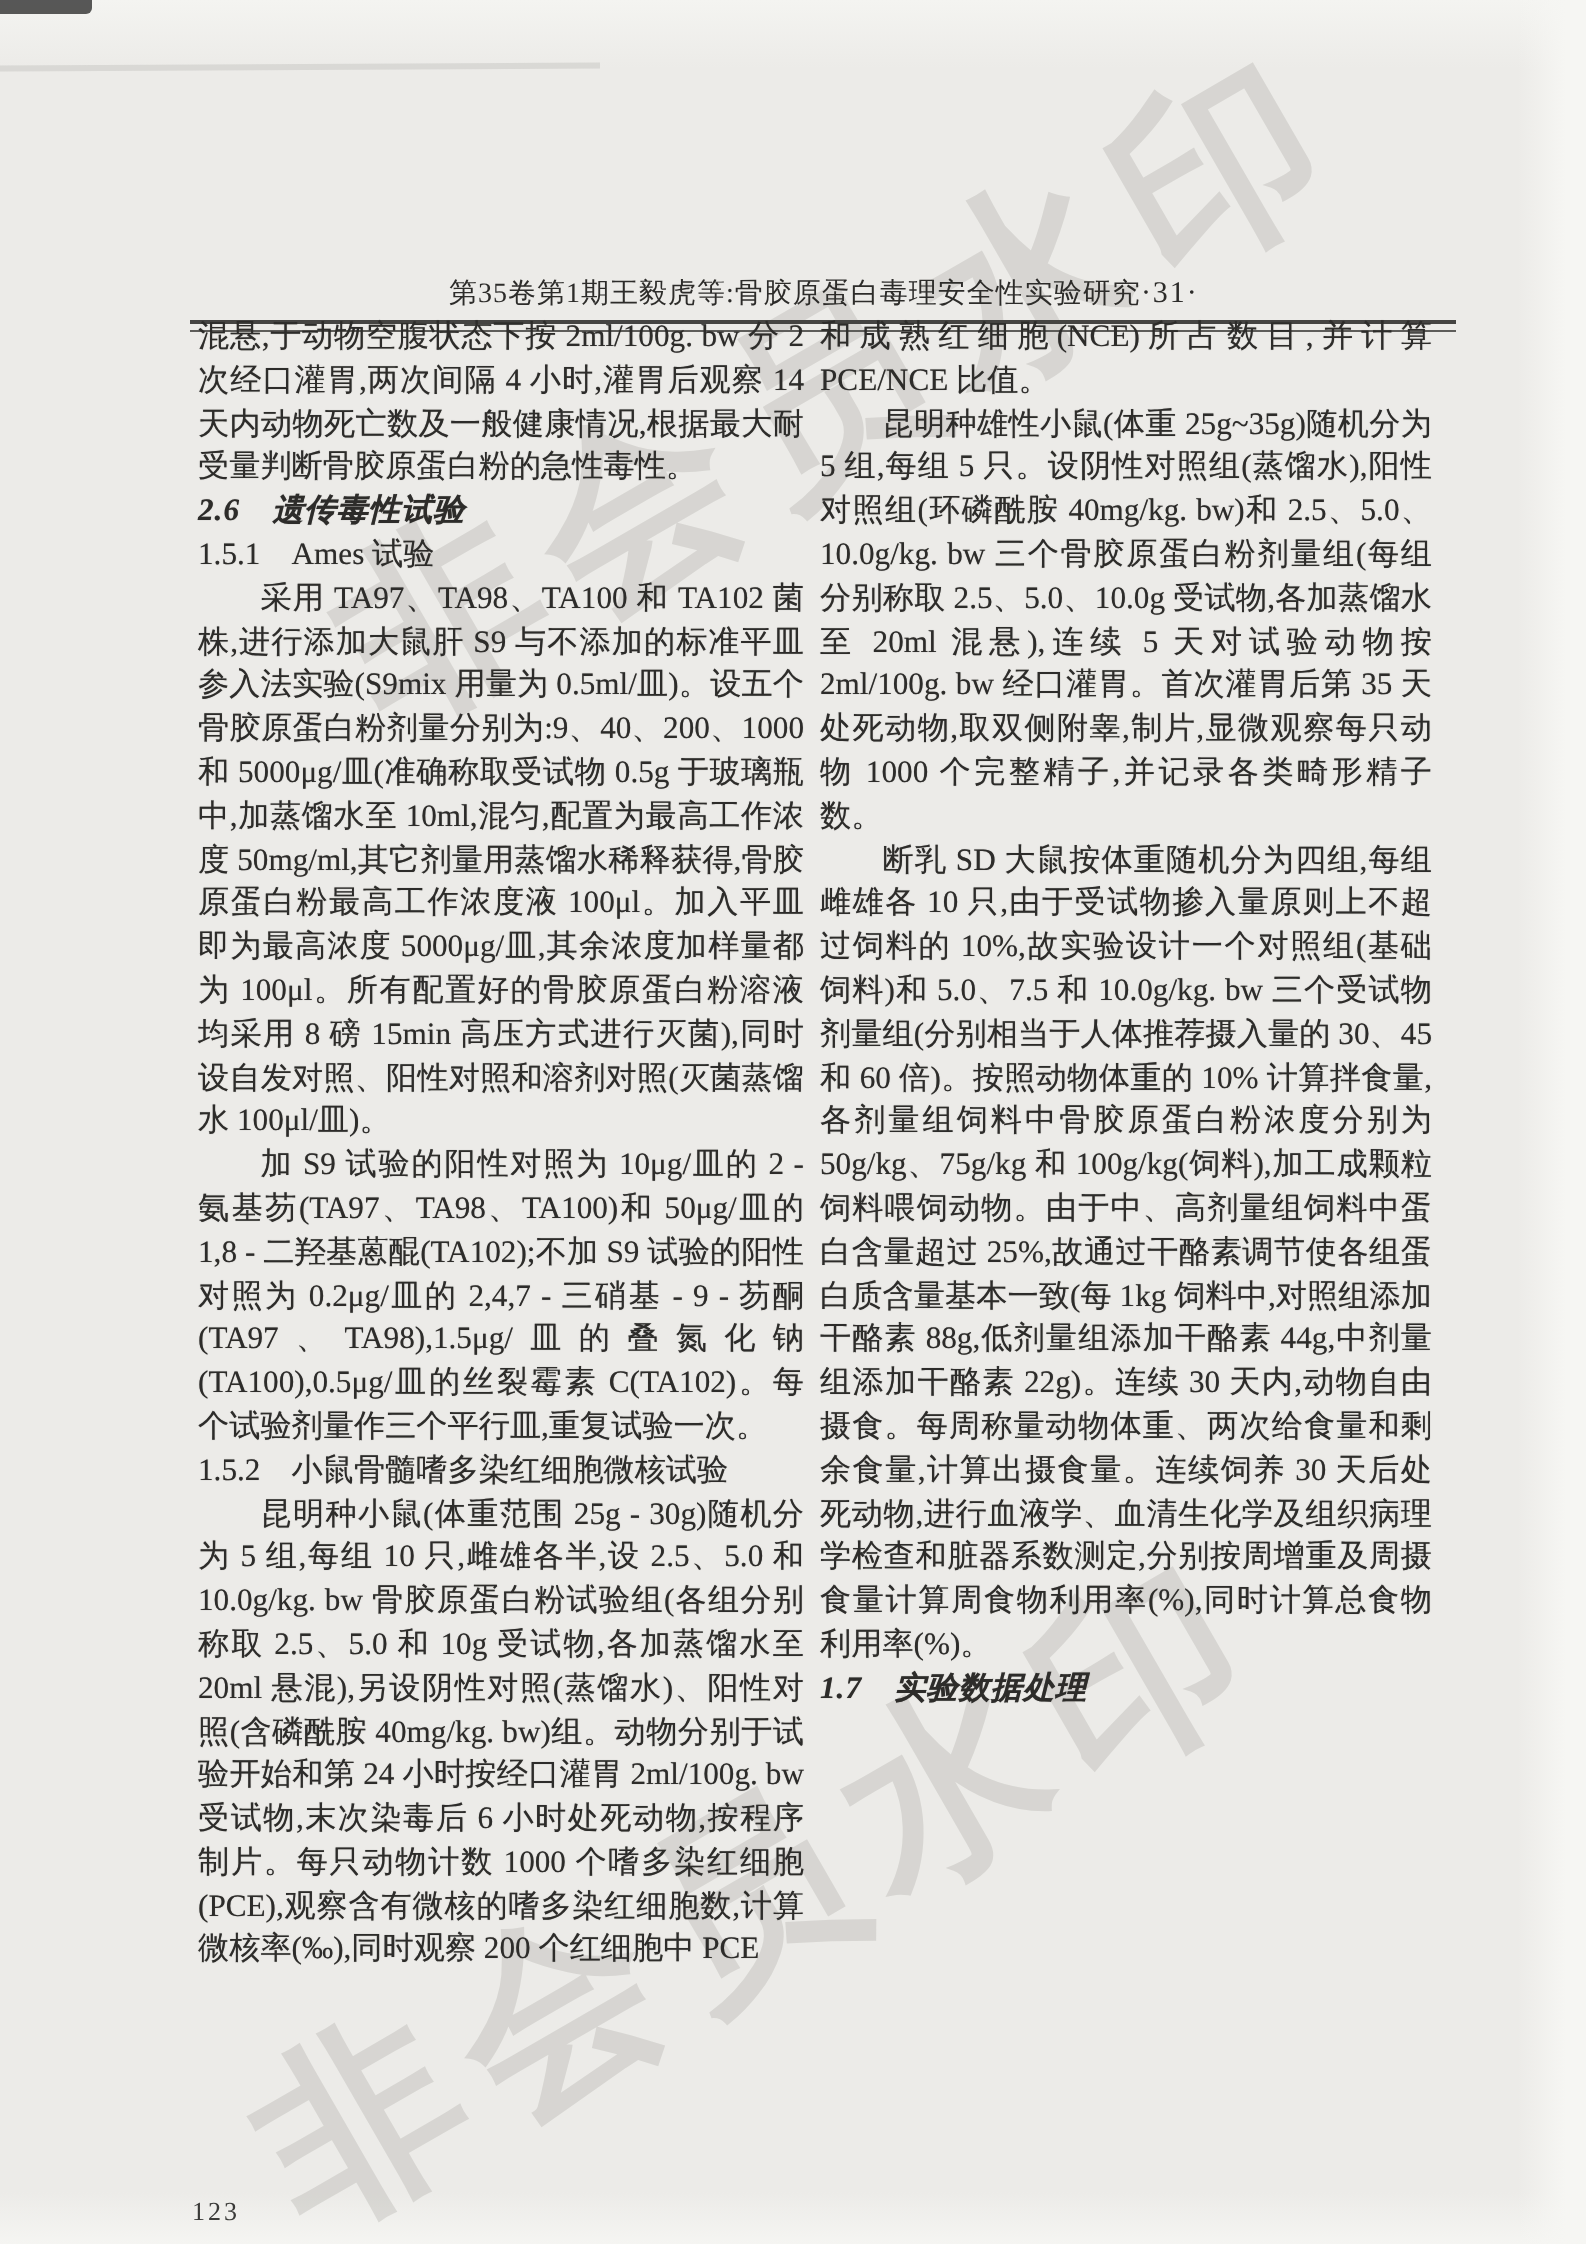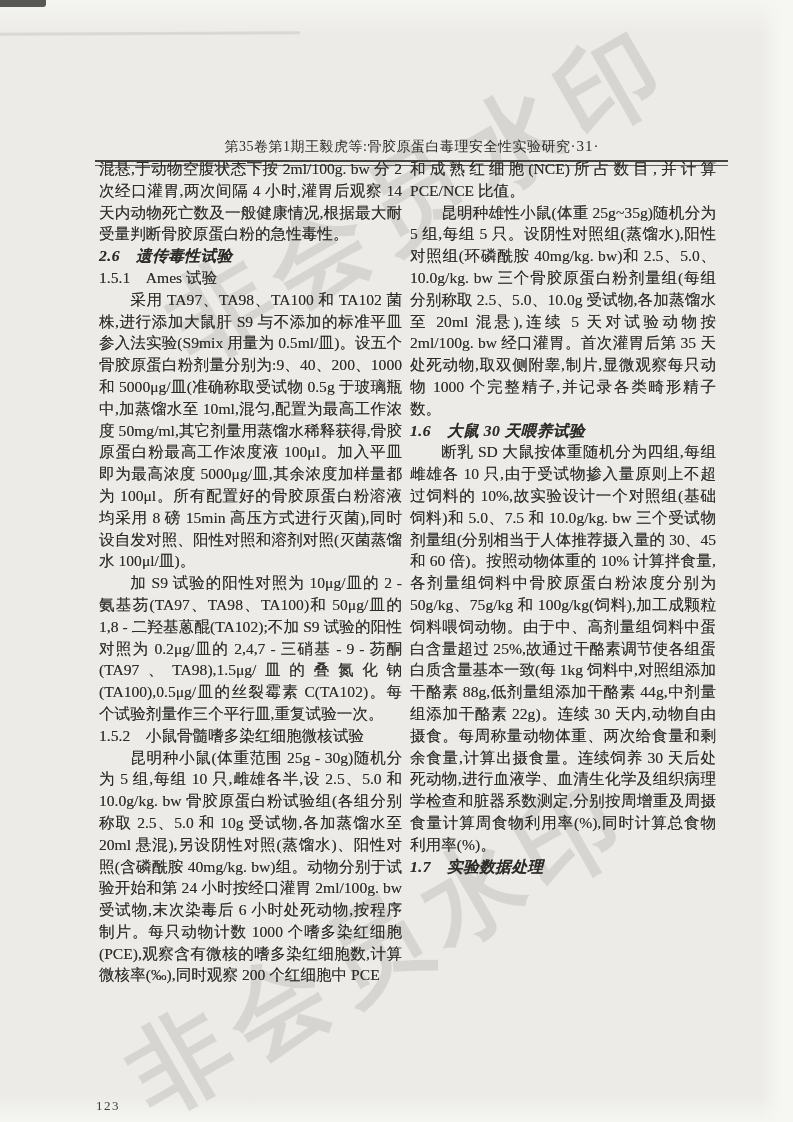--- a/index.html
+++ b/index.html
@@ -92,20 +92,19 @@
     <p class="h3">1.5.1　Ames 试验</p>
     <p class="para">采用 TA97、TA98、TA100 和 TA102 菌株,进行添加大鼠肝 S9 与不添加的标准平皿参入法实验(S9mix 用量为 0.5ml/皿)。设五个骨胶原蛋白粉剂量分别为:9、40、200、1000 和 5000μg/皿(准确称取受试物 0.5g 于玻璃瓶中,加蒸馏水至 10ml,混匀,配置为最高工作浓度 50mg/ml,其它剂量用蒸馏水稀释获得,骨胶原蛋白粉最高工作浓度液 100μl。加入平皿即为最高浓度 5000μg/皿,其余浓度加样量都为 100μl。所有配置好的骨胶原蛋白粉溶液均采用 8 磅 15min 高压方式进行灭菌),同时设自发对照、阳性对照和溶剂对照(灭菌蒸馏水 100μl/皿)。</p>
     <p class="para">加 S9 试验的阳性对照为 10μg/皿的 2 - 氨基芴(TA97、TA98、TA100)和 50μg/皿的 1,8 - 二羟基蒽醌(TA102);不加 S9 试验的阳性对照为 0.2μg/皿的 2,4,7 - 三硝基 - 9 - 芴酮(TA97、TA98),1.5μg/皿的叠氮化钠(TA100),0.5μg/皿的丝裂霉素 C(TA102)。每个试验剂量作三个平行皿,重复试验一次。</p>
     <p class="h3">1.5.2　小鼠骨髓嗜多染红细胞微核试验</p>
     <p class="para">昆明种小鼠(体重范围 25g - 30g)随机分为 5 组,每组 10 只,雌雄各半,设 2.5、5.0 和 10.0g/kg. bw 骨胶原蛋白粉试验组(各组分别称取 2.5、5.0 和 10g 受试物,各加蒸馏水至 20ml 悬混),另设阴性对照(蒸馏水)、阳性对照(含磷酰胺 40mg/kg. bw)组。动物分别于试验开始和第 24 小时按经口灌胃 2ml/100g. bw 受试物,末次染毒后 6 小时处死动物,按程序制片。每只动物计数 1000 个嗜多染红细胞(PCE),观察含有微核的嗜多染红细胞数,计算微核率(‰),同时观察 200 个红细胞中 PCE</p>
   </div>
 
   <div class="col col-right">
     <p class="cont">和成熟红细胞(NCE)所占数目,并计算 PCE/NCE 比值。</p>
     <p class="para">昆明种雄性小鼠(体重 25g~35g)随机分为 5 组,每组 5 只。设阴性对照组(蒸馏水),阳性对照组(环磷酰胺 40mg/kg. bw)和 2.5、5.0、10.0g/kg. bw 三个骨胶原蛋白粉剂量组(每组分别称取 2.5、5.0、10.0g 受试物,各加蒸馏水至 20ml 混悬),连续 5 天对试验动物按 2ml/100g. bw 经口灌胃。首次灌胃后第 35 天处死动物,取双侧附睾,制片,显微观察每只动物 1000 个完整精子,并记录各类畸形精子数。</p>
-    <p class="h2">1.6　大鼠 30 天喂养试验</p>
     <p class="para">断乳 SD 大鼠按体重随机分为四组,每组雌雄各 10 只,由于受试物掺入量原则上不超过饲料的 10%,故实验设计一个对照组(基础饲料)和 5.0、7.5 和 10.0g/kg. bw 三个受试物剂量组(分别相当于人体推荐摄入量的 30、45 和 60 倍)。按照动物体重的 10% 计算拌食量,各剂量组饲料中骨胶原蛋白粉浓度分别为 50g/kg、75g/kg 和 100g/kg(饲料),加工成颗粒饲料喂饲动物。由于中、高剂量组饲料中蛋白含量超过 25%,故通过干酪素调节使各组蛋白质含量基本一致(每 1kg 饲料中,对照组添加干酪素 88g,低剂量组添加干酪素 44g,中剂量组添加干酪素 22g)。连续 30 天内,动物自由摄食。每周称量动物体重、两次给食量和剩余食量,计算出摄食量。连续饲养 30 天后处死动物,进行血液学、血清生化学及组织病理学检查和脏器系数测定,分别按周增重及周摄食量计算周食物利用率(%),同时计算总食物利用率(%)。</p>
     <p class="h2">1.7　实验数据处理</p>
   </div>
 
   <div class="footer">123</div>
 
 </div>
 
 </body></html>

